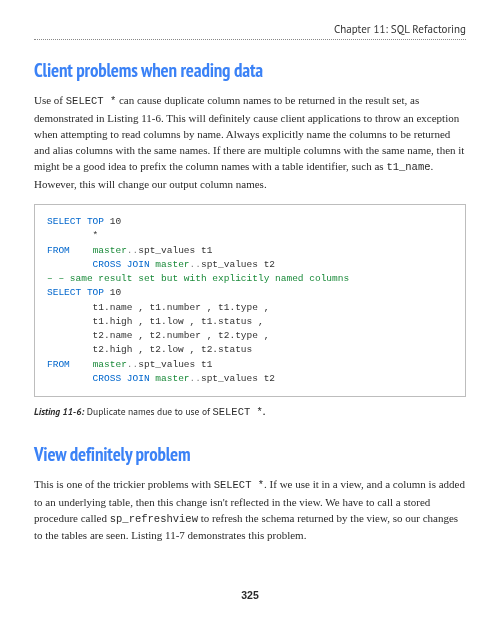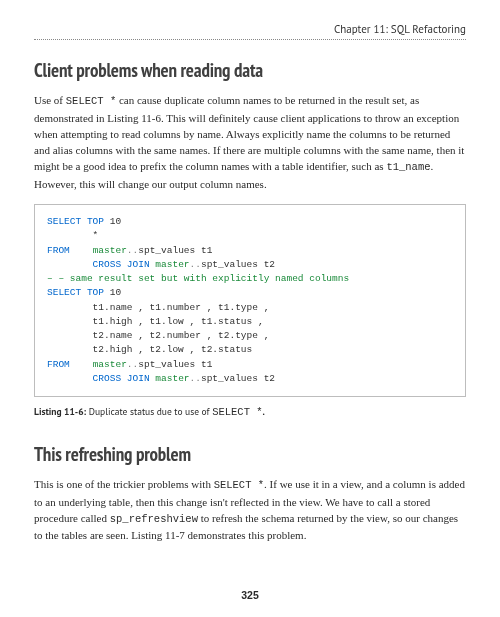--- a/index.html
+++ b/index.html
@@ -20,21 +20,21 @@
     border-bottom: 1.5px dotted #888;
     padding-bottom: 3px;
     margin-bottom: 18px;
   }
   h2.section-heading {
     font-family: 'PT Sans Narrow', 'Segoe UI', Arial, sans-serif;
     font-weight: 700;
     font-size: 19px;
     font-stretch: condensed;
     letter-spacing: -0.2px;
-    color: #404040;
+    color: #3b82f6;
     margin-bottom: 10px;
   }
   p.body-text {
     font-size: 11px;
     line-height: 1.48;
     margin-bottom: 12px;
     text-align: left;
   }
   .code-inline {
     font-family: 'Consolas', 'Courier New', monospace;
@@ -54,21 +54,21 @@
   }
   .kw { color: #0066cc; }
   .ident { color: #1a8a3a; }
   .op { color: #808080; }
   .comment { color: #1a8a3a; }
   .caption {
     font-size: 9.5px;
     font-family: 'Segoe UI', 'PT Sans', Arial, sans-serif;
     margin-bottom: 24px;
   }
-  .caption strong { font-weight: 700; }
+  .caption strong { font-weight: 700; font-style: italic; }
   .page-number {
     position: absolute;
     bottom: 16px;
     left: 0;
     right: 0;
     text-align: center;
     font-size: 10.5px;
     font-family: 'Segoe UI', Arial, sans-serif;
     font-weight: 600;
   }
@@ -91,22 +91,22 @@
 <span class="comment">– – same result set but with explicitly named columns</span>
 <span class="kw">SELECT TOP</span><span> 10</span>
 <span>        t1.name , t1.number , t1.type ,</span>
 <span>        t1.high , t1.low , t1.status ,</span>
 <span>        t2.name , t2.number , t2.type ,</span>
 <span>        t2.high , t2.low , t2.status</span>
 <span class="kw">FROM</span><span>    </span><span class="ident">master</span><span class="op">..</span><span>spt_values t1</span>
 <span>        </span><span class="kw">CROSS JOIN</span><span> </span><span class="ident">master</span><span class="op">..</span><span>spt_values t2</span></div>
 
 <div class="caption">
-  <strong>Listing 11-6:</strong><span>  Duplicate status due to use of </span><span class="code-inline">SELECT *</span><strong>.</strong>
+  <strong>Listing 11-6:</strong><span>  Duplicate names due to use of </span><span class="code-inline">SELECT *</span><strong>.</strong>
 </div>
 
-<h2 class="section-heading">This refreshing problem</h2>
+<h2 class="section-heading">View definitely problem</h2>
 
 <p class="body-text">
   <span>This is one of the trickier problems with </span><span class="code-inline">SELECT *</span><span>. If we use it in a view, and a column is added to an underlying table, then this change isn't reflected in the view. We have to call a stored procedure called </span><span class="code-inline">sp_refreshview</span><span> to refresh the schema returned by the view, so our changes to the tables are seen. Listing 11-7 demonstrates this problem.</span>
 </p>
 
 <div class="page-number">325</div>
 
 </body></html>

